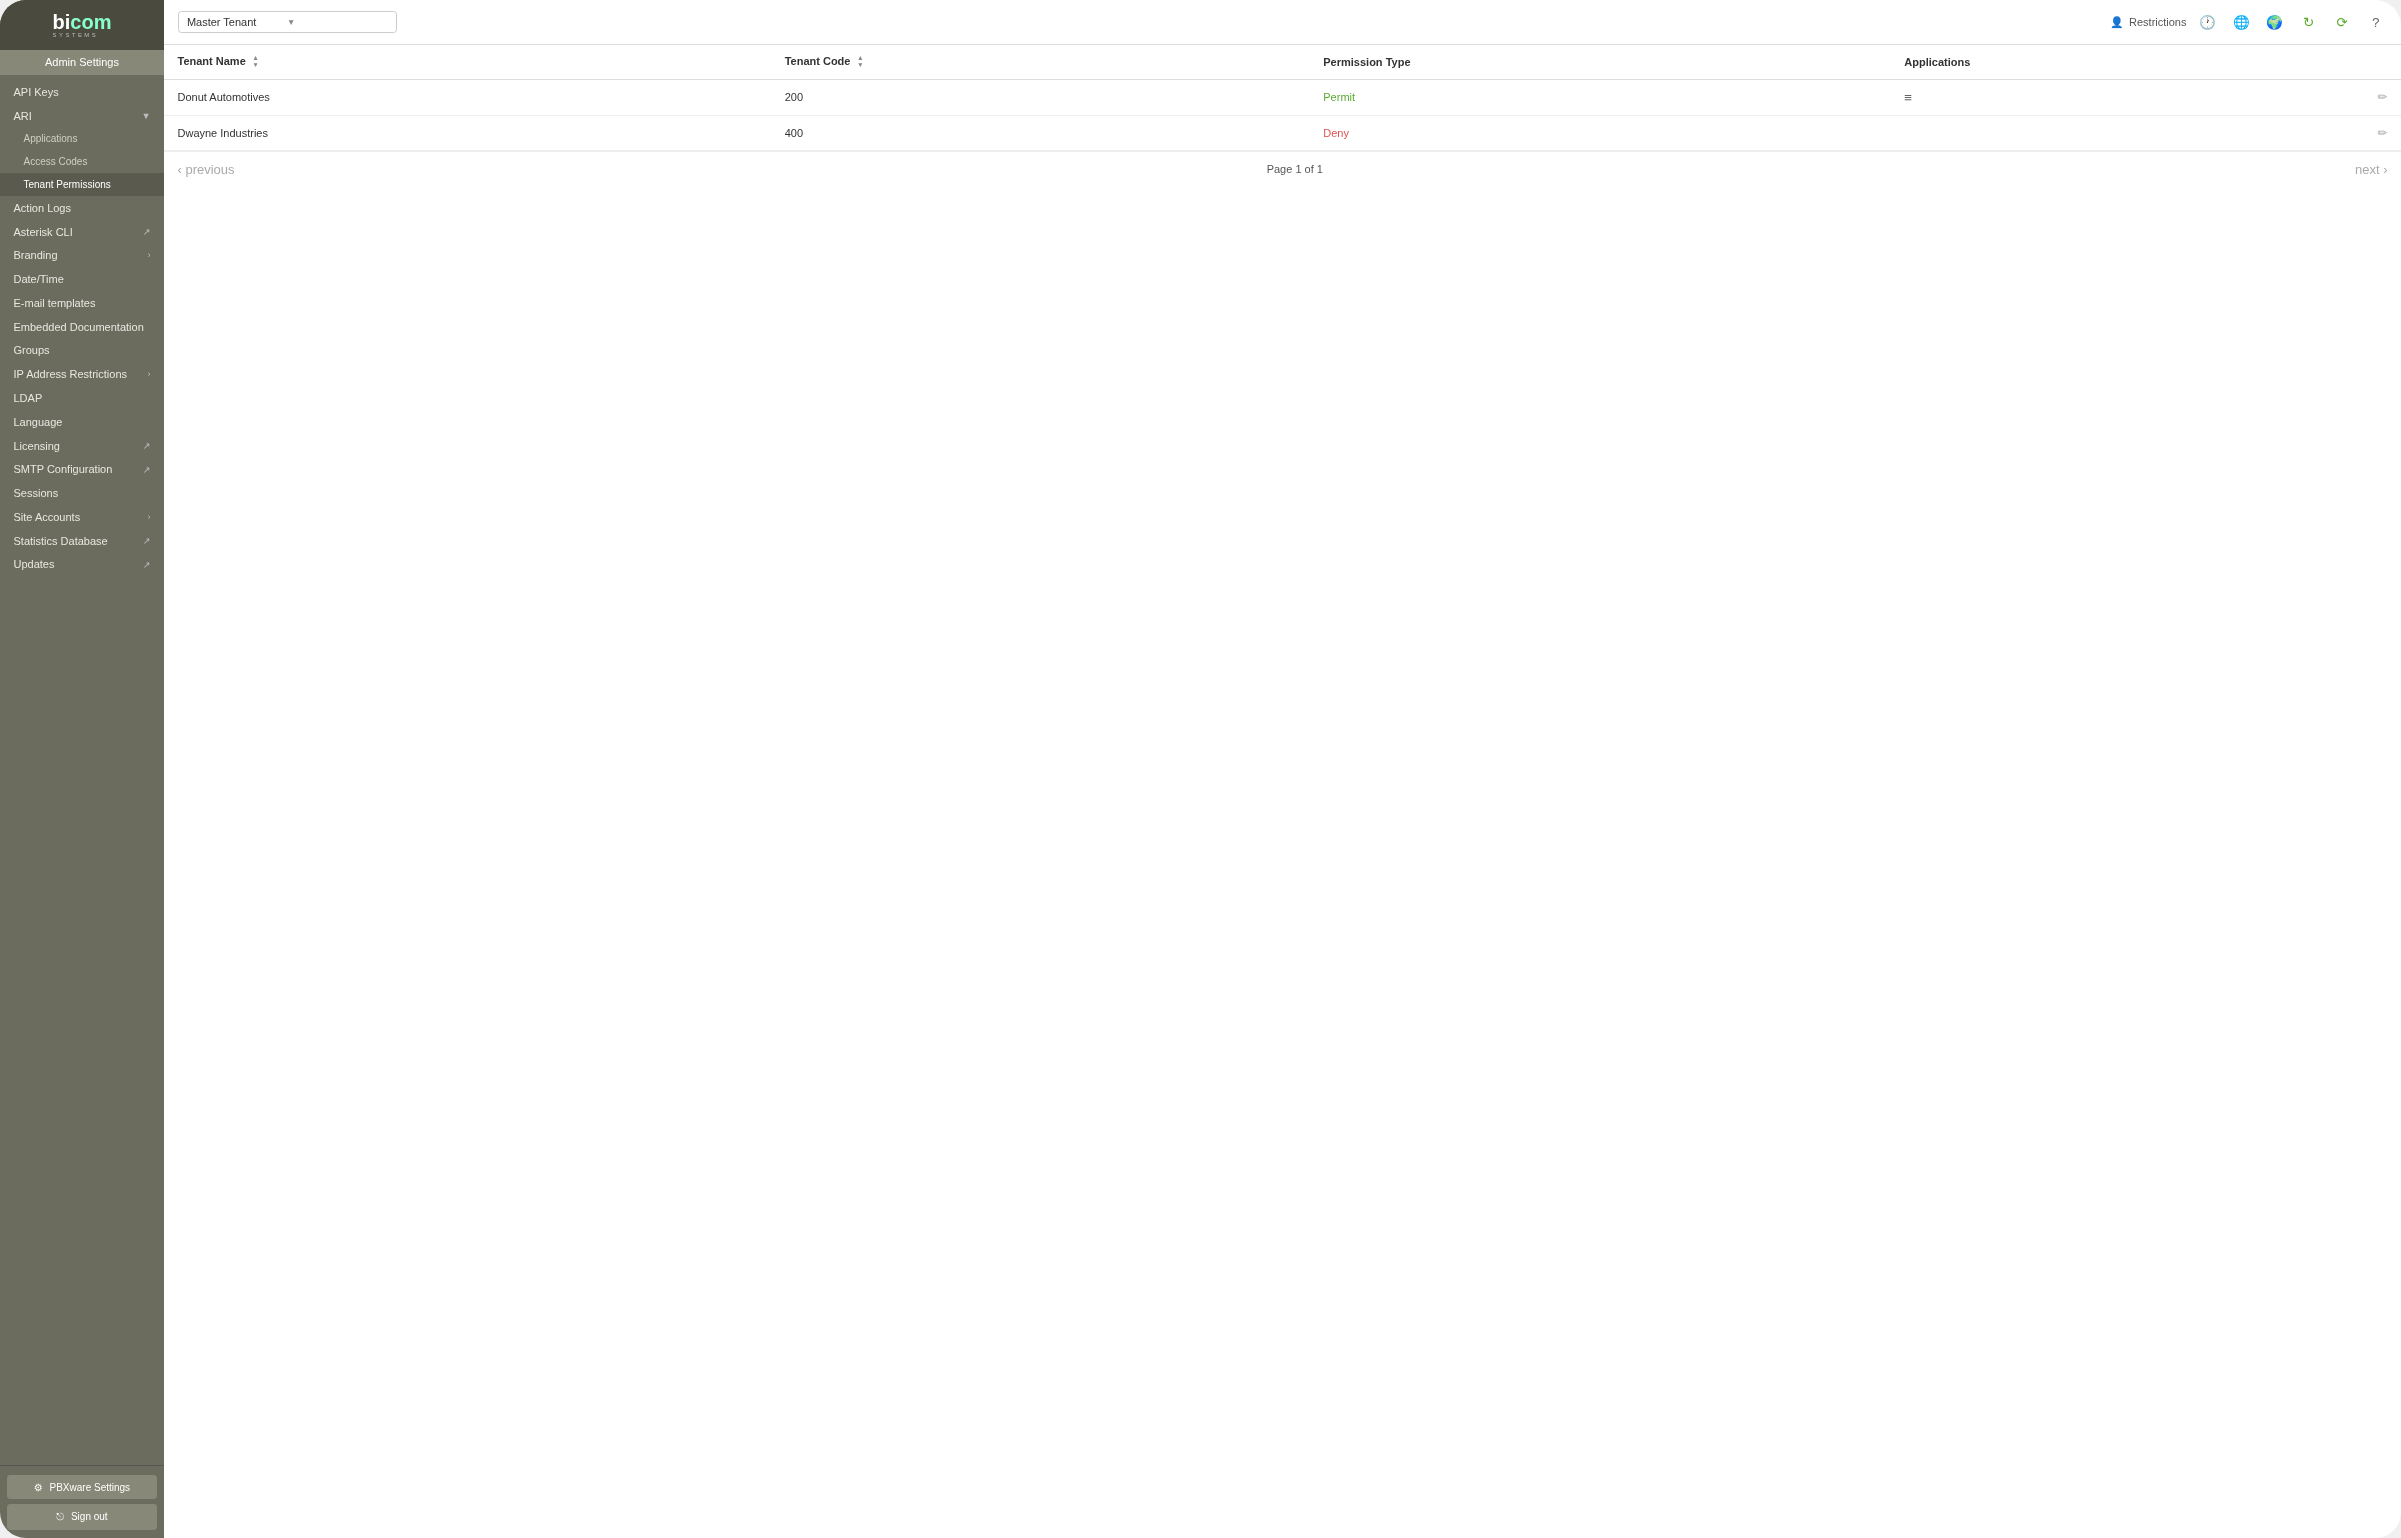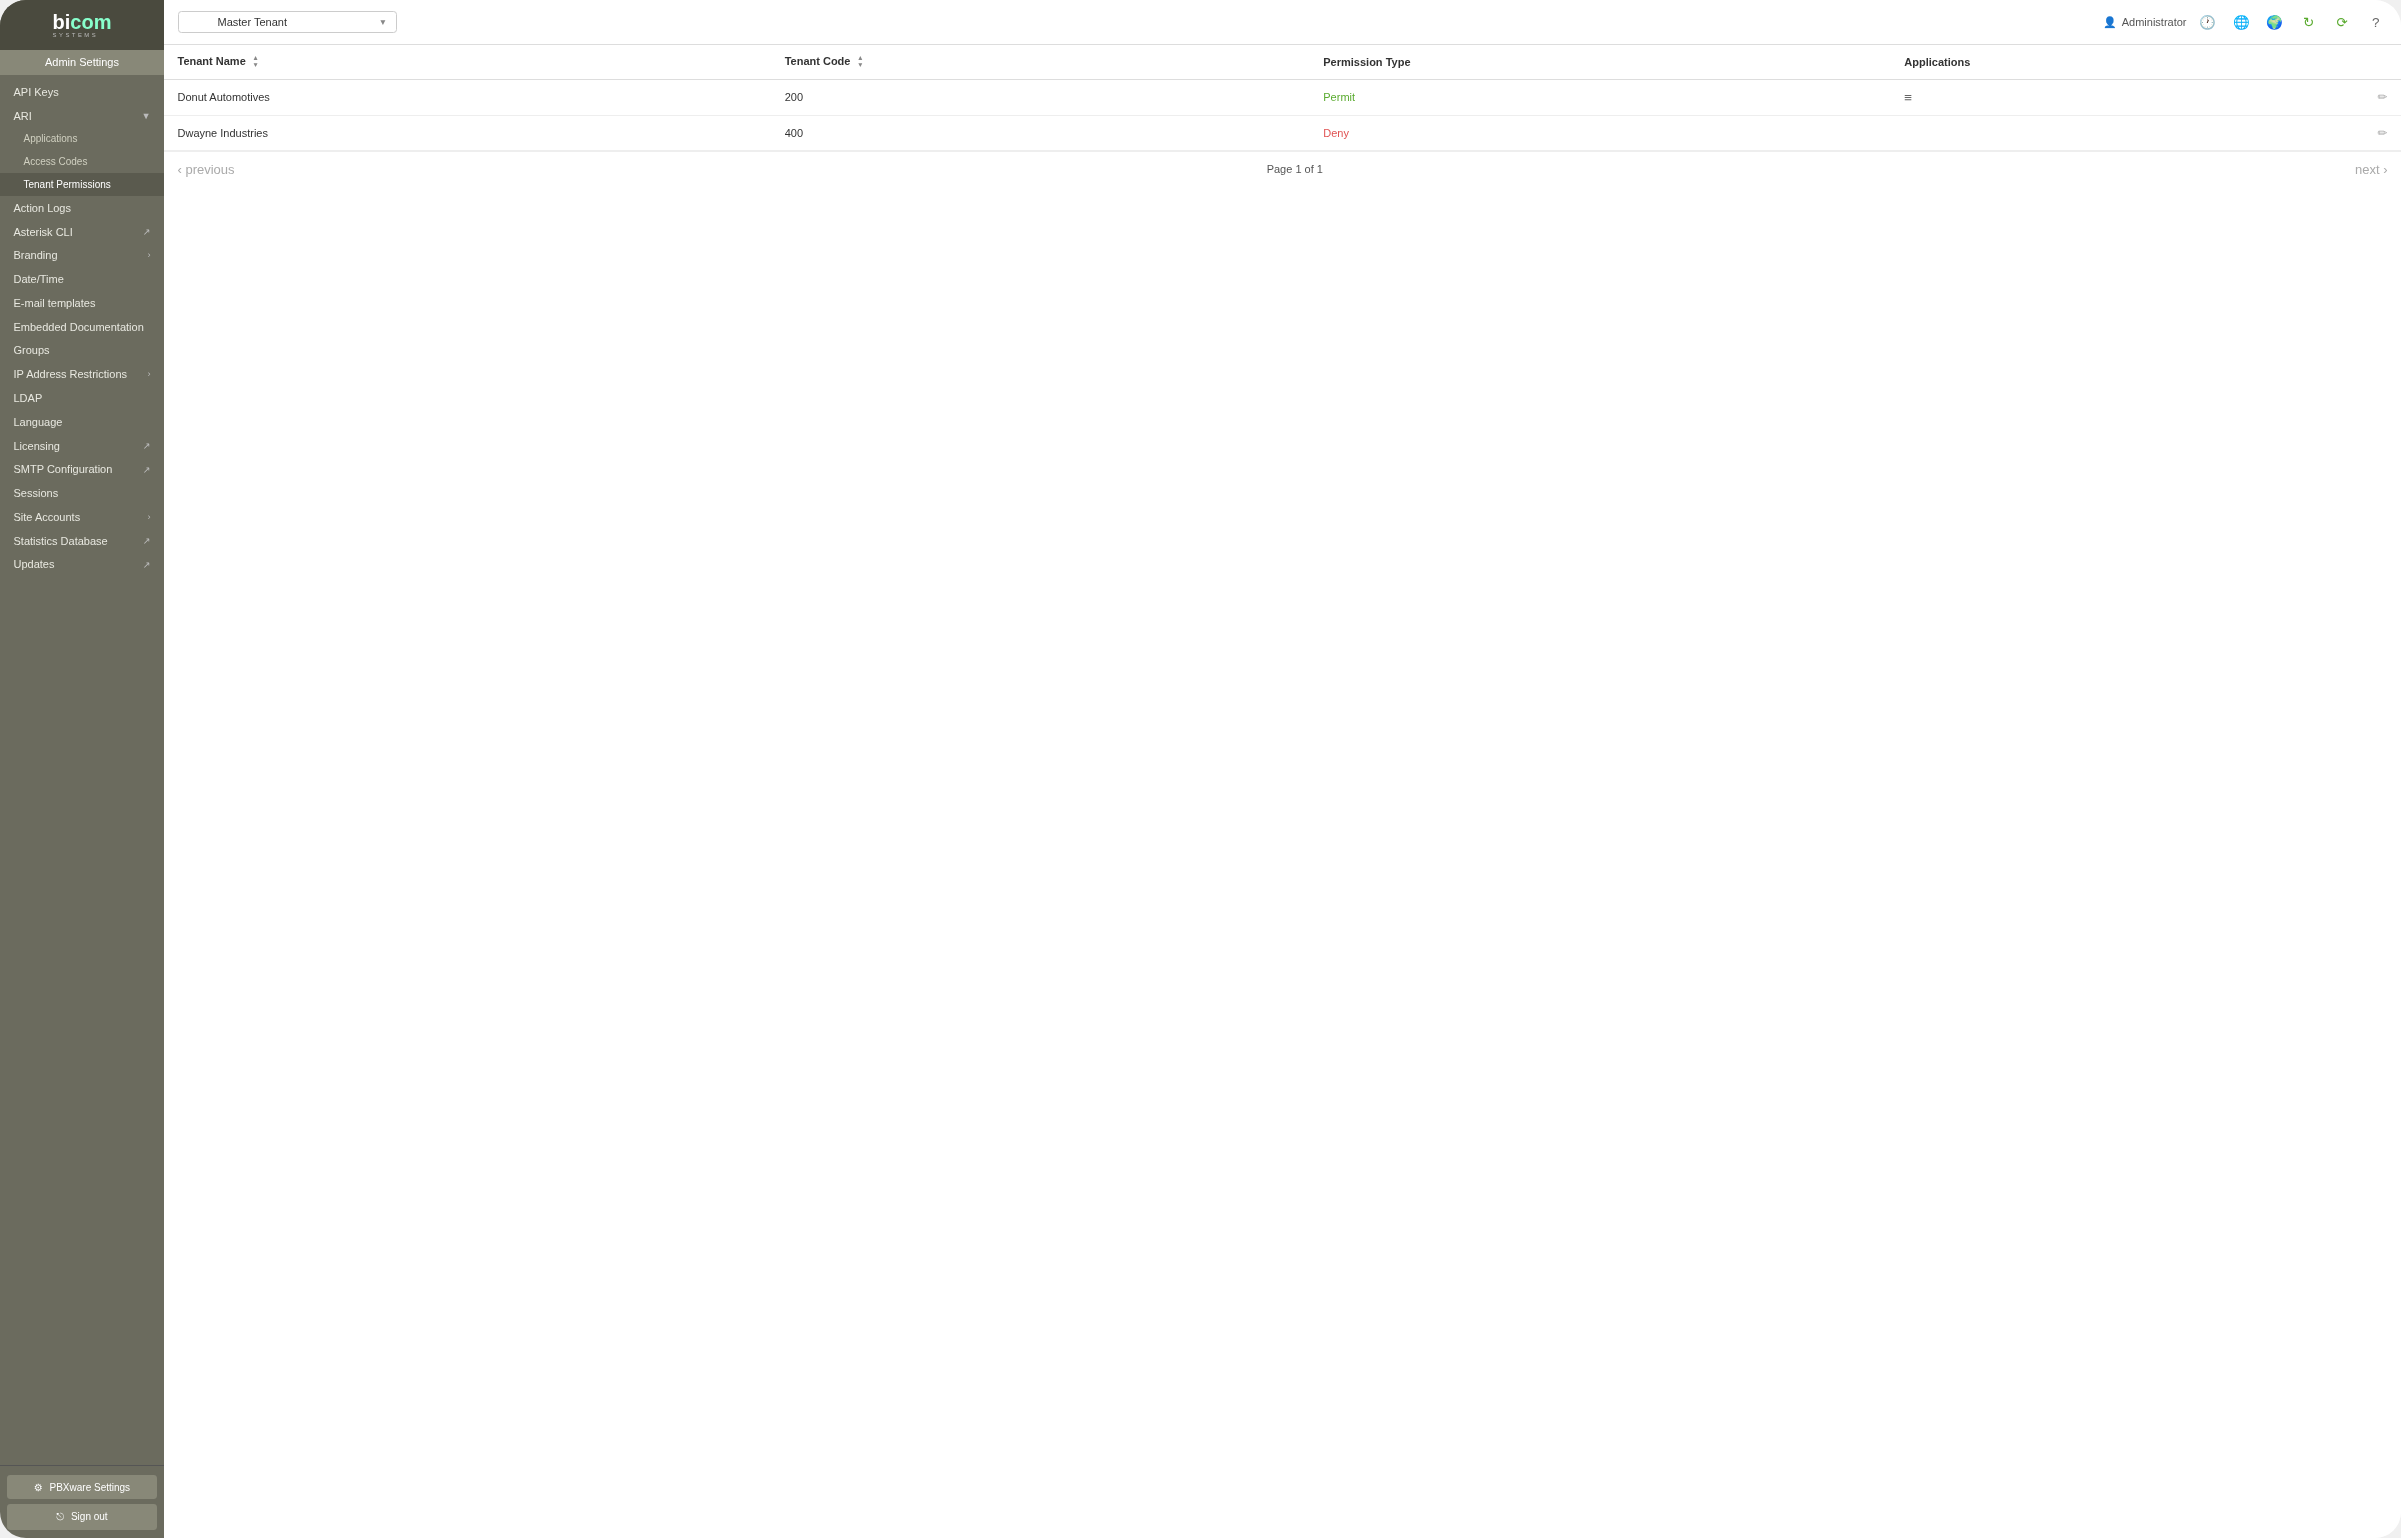--- a/index.html
+++ b/index.html
@@ -12,21 +12,20 @@
       background: #fff;
       border-bottom: 0.8px solid #ddd;
       height: 45px;
       padding: 0 13.5px;
       flex-shrink: 0;
     }
     .topbar-left {
       display: flex;
       align-items: center;
       flex: 1;
-      text-align: right;
     }
     .tenant-select-wrapper {
       display: flex;
       align-items: center;
       border: 0.8px solid #ccc;
       border-radius: 3.4px;
       padding: 4.2px 8.4px;
       min-width: 219px;
       background: #fff;
       cursor: pointer;
@@ -391,21 +390,21 @@
     <div class="topbar">
       <div class="topbar-left">
         <div class="tenant-select-wrapper">
           <span>Master Tenant</span>
           <span class="chevron">▼</span>
         </div>
       </div>
       <div class="topbar-right">
         <div class="admin-user">
           <span>👤</span>
-          <span>Administrator</span>
+          <span>Restrictions</span>
         </div>
         <div class="topbar-icon">🕐</div>
         <div class="topbar-icon">🌐</div>
         <div class="topbar-icon">🌍</div>
         <div class="topbar-icon green">↻</div>
         <div class="topbar-icon green">⟳</div>
         <div class="topbar-icon">?</div>
       </div>
     </div>
 

